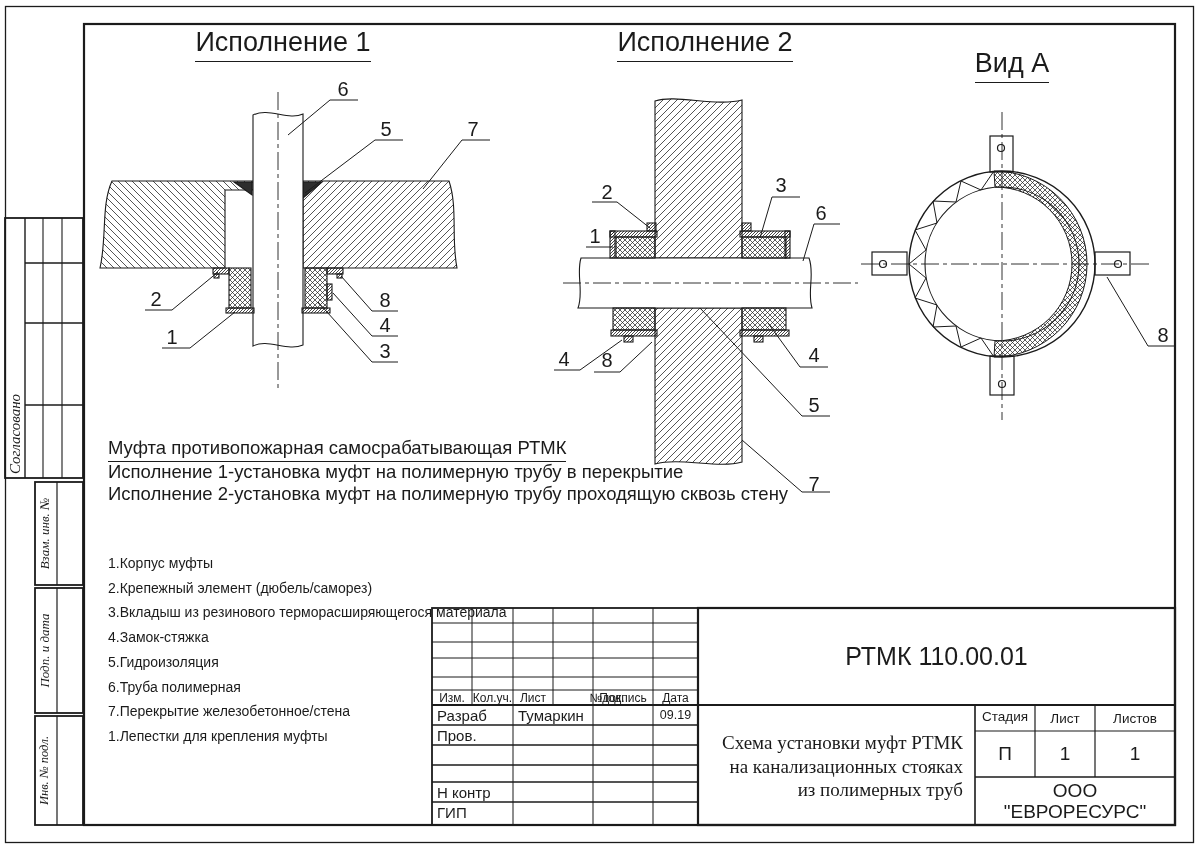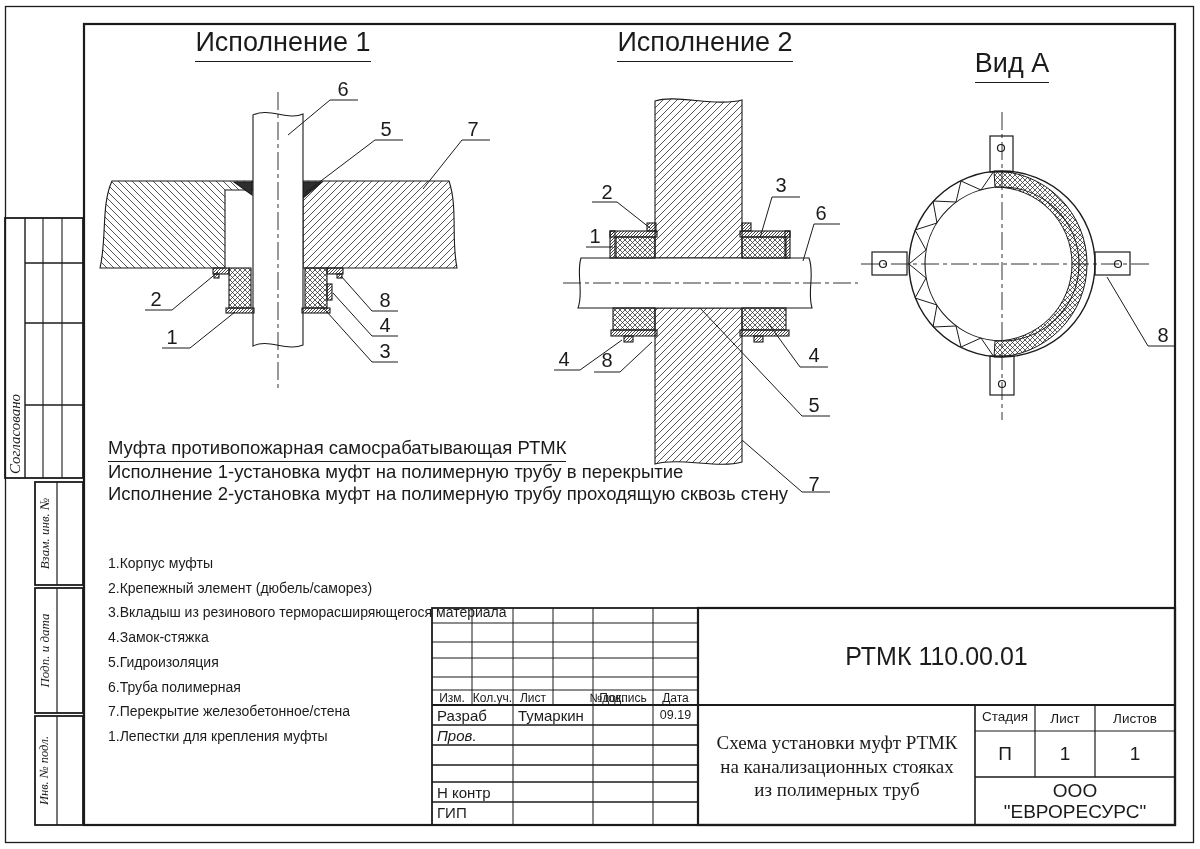--- a/index.html
+++ b/index.html
@@ -224,26 +224,26 @@
   <div class="cell ctr rt-h" style="left:432px;top:690px;width:40px;height:15px;">Изм.</div>
   <div class="cell ctr rt-h" style="left:472px;top:690px;width:41px;height:15px;">Кол.уч.</div>
   <div class="cell ctr rt-h" style="left:513px;top:690px;width:40px;height:15px;">Лист</div>
   <div class="cell ctr rt-h" style="left:553px;top:690px;width:40px;height:15px;padding-left:34px;">№док.</div>
   <div class="cell ctr rt-h" style="left:593px;top:690px;width:60px;height:15px;">Подпись</div>
   <div class="cell ctr rt-h" style="left:653px;top:690px;width:45px;height:15px;">Дата</div>
 
   <div class="t rt-r" style="left:437px;top:707px;">Разраб</div>
   <div class="t rt-r" style="left:518px;top:707px;">Тумаркин</div>
   <div class="cell ctr" style="left:653px;top:707px;width:45px;height:16px;font-size:12.5px;">09.19</div>
-  <div class="t rt-r" style="left:437px;top:727px;font-style:italic;">Пров.</div>
+  <div class="t rt-r" style="left:437px;top:727px;">Пров.</div>
   <div class="t rt-r" style="left:437px;top:784px;">Н контр</div>
   <div class="t rt-r" style="left:437px;top:804px;">ГИП</div>
 
   <div class="cell ctr" style="left:698px;top:608px;width:477px;height:97px;font-size:25px;">РТМК 110.00.01</div>
-  <div class="cell ctr serif" style="left:711px;top:708px;width:252px;height:117px;font-size:19px;line-height:23.5px;white-space:normal;">Схема установки муфт РТМК на канализационных стояках из полимерных труб</div>
+  <div class="cell ctr serif" style="left:711px;top:708px;width:252px;height:117px;font-size:19px;line-height:23.5px;white-space:normal;text-align:right;">Схема установки муфт РТМК на канализационных стояках из полимерных труб</div>
   <div class="cell ctr" style="left:975px;top:705px;width:60px;height:22px;font-size:13.5px;">Стадия</div>
   <div class="cell ctr" style="left:1035px;top:705px;width:60px;height:26px;font-size:13.5px;">Лист</div>
   <div class="cell ctr" style="left:1095px;top:705px;width:80px;height:26px;font-size:13.5px;">Листов</div>
   <div class="cell ctr" style="left:975px;top:731px;width:60px;height:46px;font-size:19px;">П</div>
   <div class="cell ctr" style="left:1035px;top:731px;width:60px;height:46px;font-size:19px;">1</div>
   <div class="cell ctr" style="left:1095px;top:731px;width:80px;height:46px;font-size:19px;">1</div>
   <div class="cell ctr" style="left:997px;top:777px;width:156px;height:48px;font-size:19px;line-height:21px;white-space:normal;">ООО "ЕВРОРЕСУРС"</div>
 
 </div>
 

